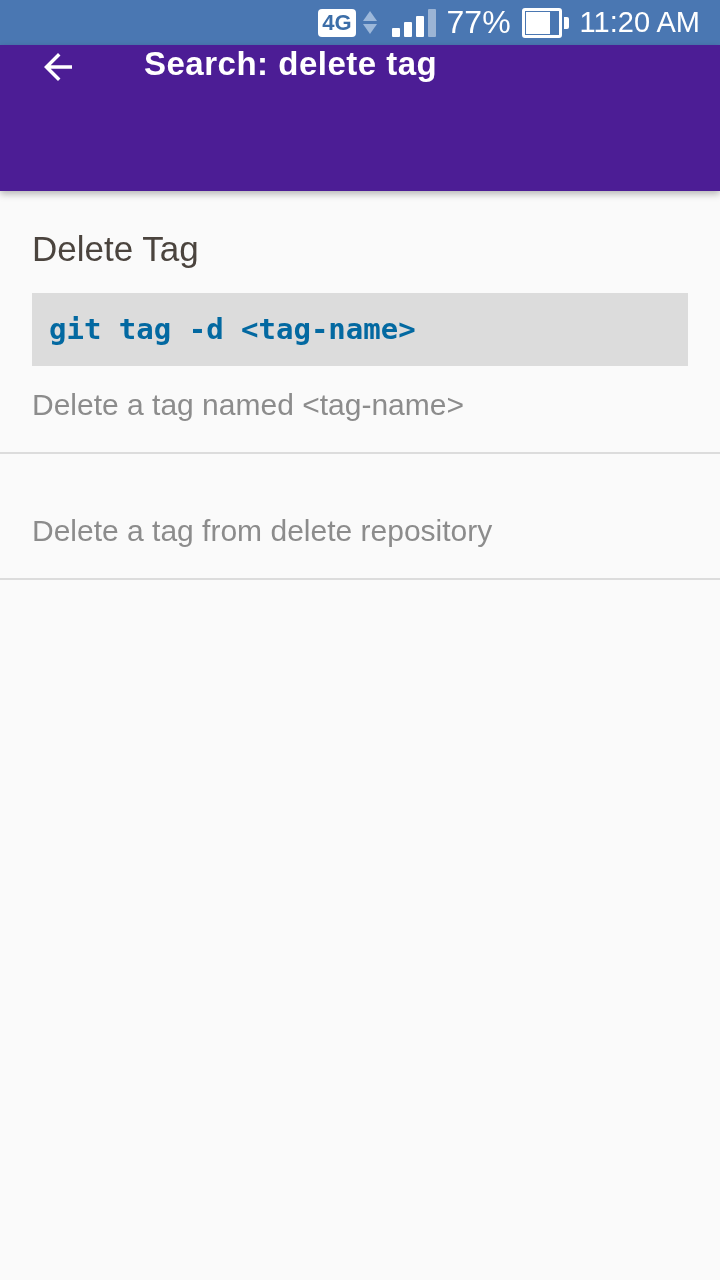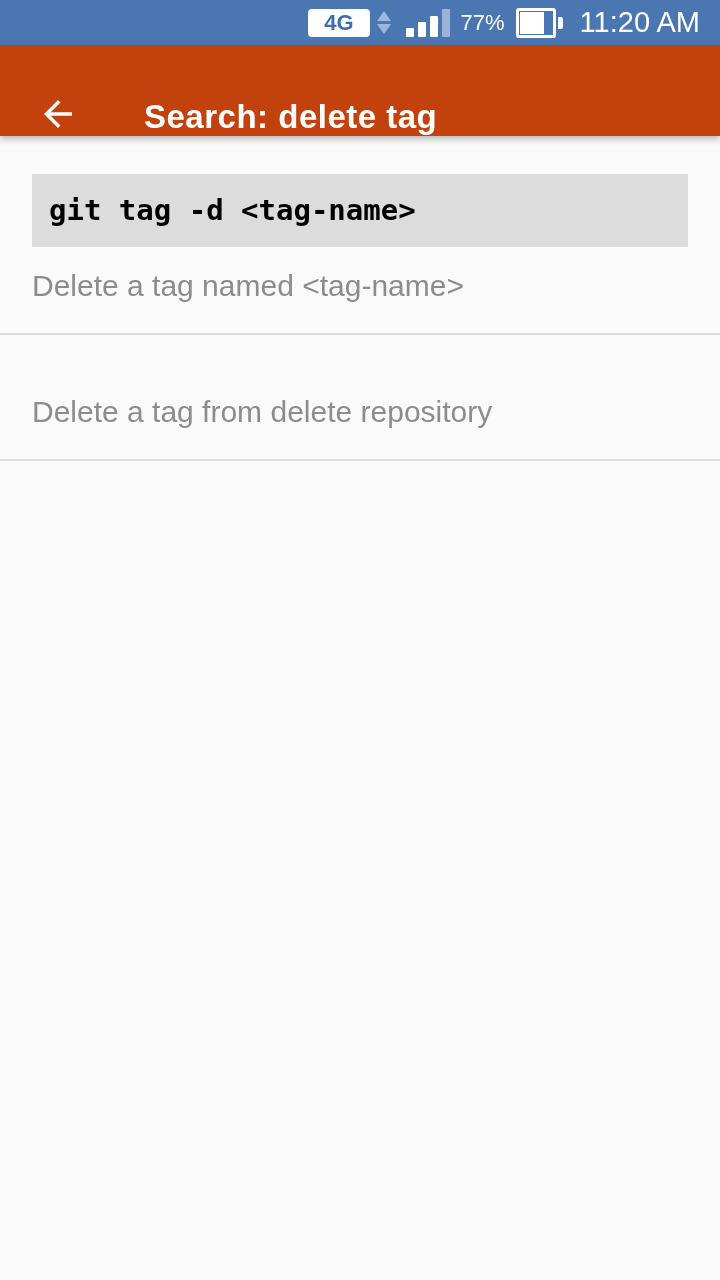--- a/index.html
+++ b/index.html
@@ -26,21 +26,21 @@
     padding-right: 20px;
     gap: 11px;
     box-sizing: border-box;
   }
   .net-badge {
     background: #ffffff;
     color: #3c6ea8;
     font-weight: bold;
     font-size: 22px;
     line-height: 26px;
-    padding: 1px 16px;
+    padding: 1px 4px;
     border-radius: 4px;
   }
   .net-arrows {
     display: flex;
     flex-direction: column;
     gap: 3px;
     margin-left: -4px;
   }
   .tri-up {
     width: 0; height: 0;
@@ -60,51 +60,50 @@
     gap: 4px;
     margin-left: 4px;
   }
   .signal .bar { width: 8px; background: #ffffff; border-radius: 1px; }
   .signal .b1 { height: 9px; }
   .signal .b2 { height: 15px; }
   .signal .b3 { height: 21px; }
   .signal .b4 { height: 28px; background: rgba(255,255,255,0.45); }
   .battery-pct {
     color: #ffffff;
-    font-size: 22px;
+    font-size: 32px;
   }
   .battery { display: flex; align-items: center; }
   .battery-body {
     width: 32px; height: 22px;
     border: 3px solid #ffffff;
     border-radius: 3px;
     padding: 1px;
     display: flex;
   }
   .battery-fill { height: 100%; width: 77%; background: #ffffff; }
   .battery-nub {
     width: 5px; height: 12px;
     background: #ffffff;
     border-radius: 0 2px 2px 0;
     margin-left: 2px;
   }
   .clock {
     color: #ffffff;
     font-size: 29px;
-    margin-left: 6px;
   }
 
   
   .app-bar {
     position: relative;
     z-index: 2;
-    height: 91px;
-    background: #c2410c;
-    display: flex;
-    align-items: flex-end;
+    height: 146px;
+    background: #4c1d95;
+    display: flex;
+    align-items: flex-start;
     padding-left: 36px;
     box-sizing: border-box;
     box-shadow: 0 3px 7px rgba(0,0,0,0.28);
   }
   .back-btn {
     width: 44px; height: 44px;
     display: flex;
     align-items: center;
     justify-content: center;
     cursor: pointer;
@@ -126,21 +125,21 @@
     font-weight: 400;
     color: #4b443e;
   }
   .code-block {
     background: #dcdcdc;
     padding: 15px 17px;
     font-family: "DejaVu Sans Mono", monospace;
     font-weight: bold;
     font-size: 29px;
     line-height: 43px;
-    color: #000000;
+    color: #0369a1;
     overflow-wrap: break-word;
   }
   .desc {
     margin: 22px 0 0;
     font-size: 30px;
     color: #8c8c8c;
   }
   .divider {
     height: 2px;
     background: #dcdcdc;
@@ -179,20 +178,21 @@
       <svg width="42" height="42" viewBox="0 0 24 24">
         <path d="M20 11H7.83l5.59-5.59L12 4l-8 8 8 8 1.41-1.41L7.83 13H20v-2z" fill="#ffffff"></path>
       </svg>
     </div>
     <div class="app-title">Search: delete tag</div>
   </div>
 
   <div class="content">
 
     <div class="result">
+      <h2>Delete Tag</h2>
       <div class="code-block">git tag -d &lt;tag-name&gt;</div>
       <p class="desc">Delete a tag named &lt;tag-name&gt;</p>
     </div>
     <div class="divider"></div>
 
     <div class="result">
       <p class="desc">Delete a tag from delete repository</p>
     </div>
     <div class="divider"></div>
 

